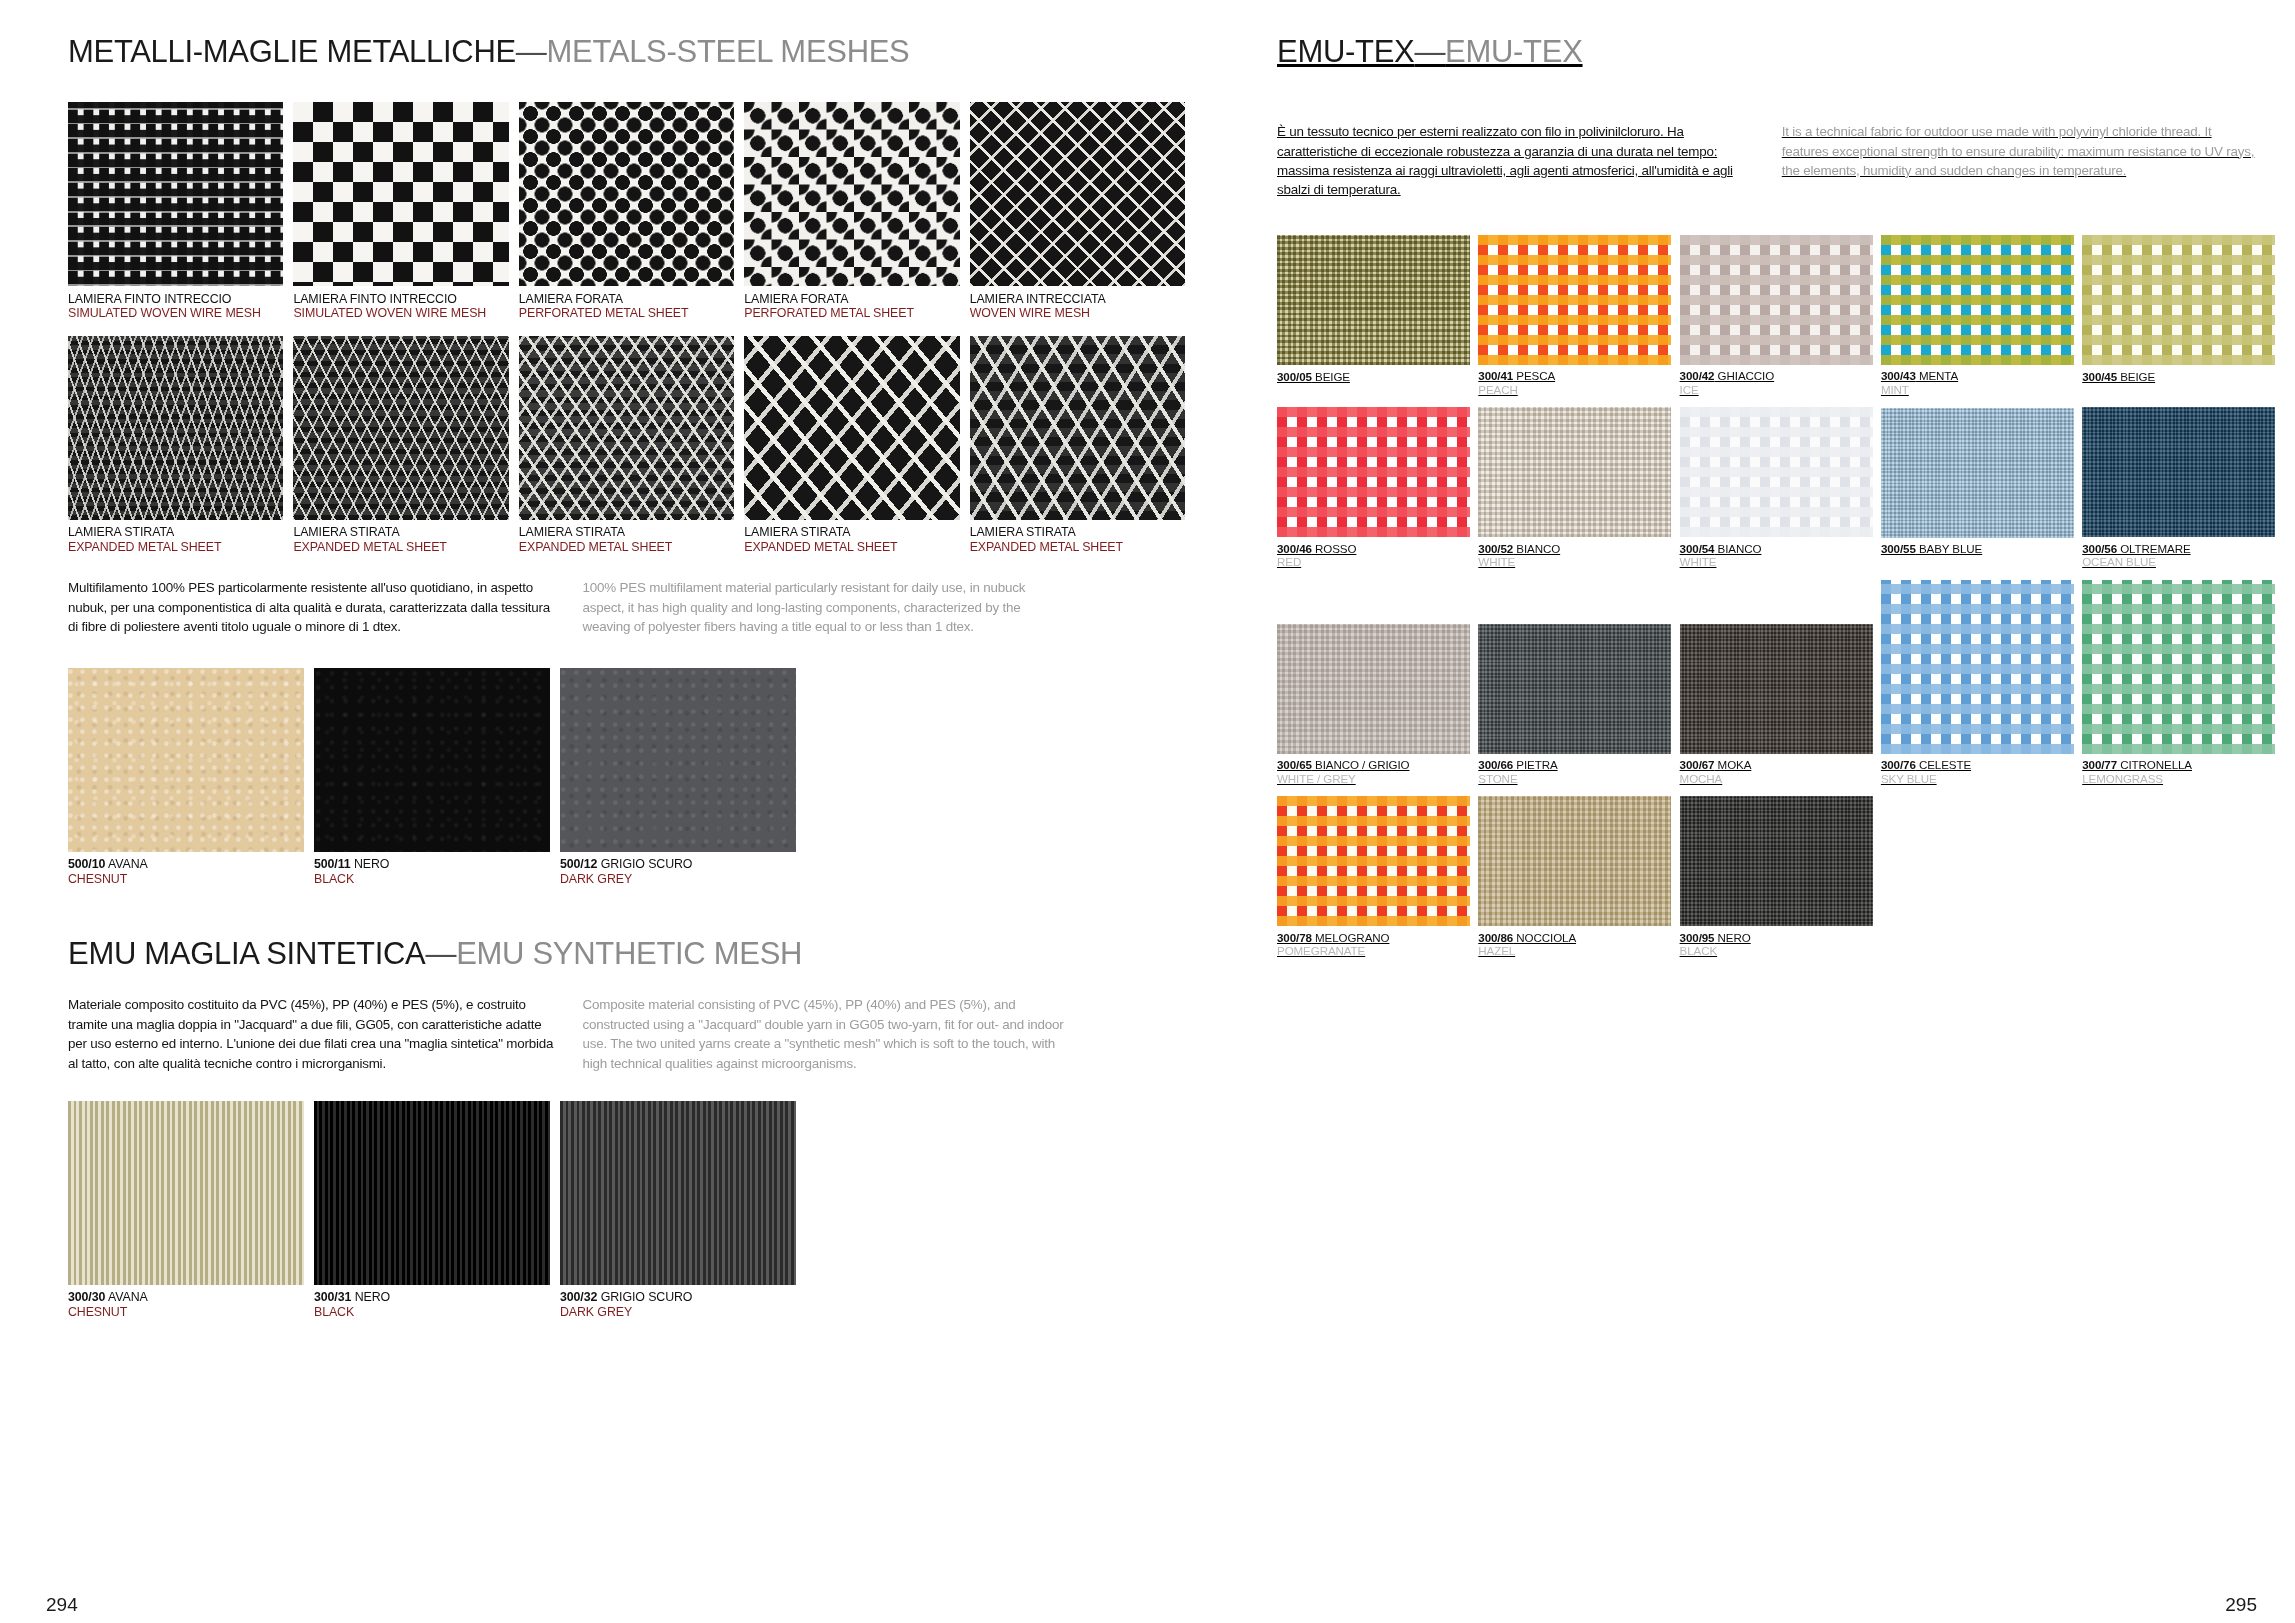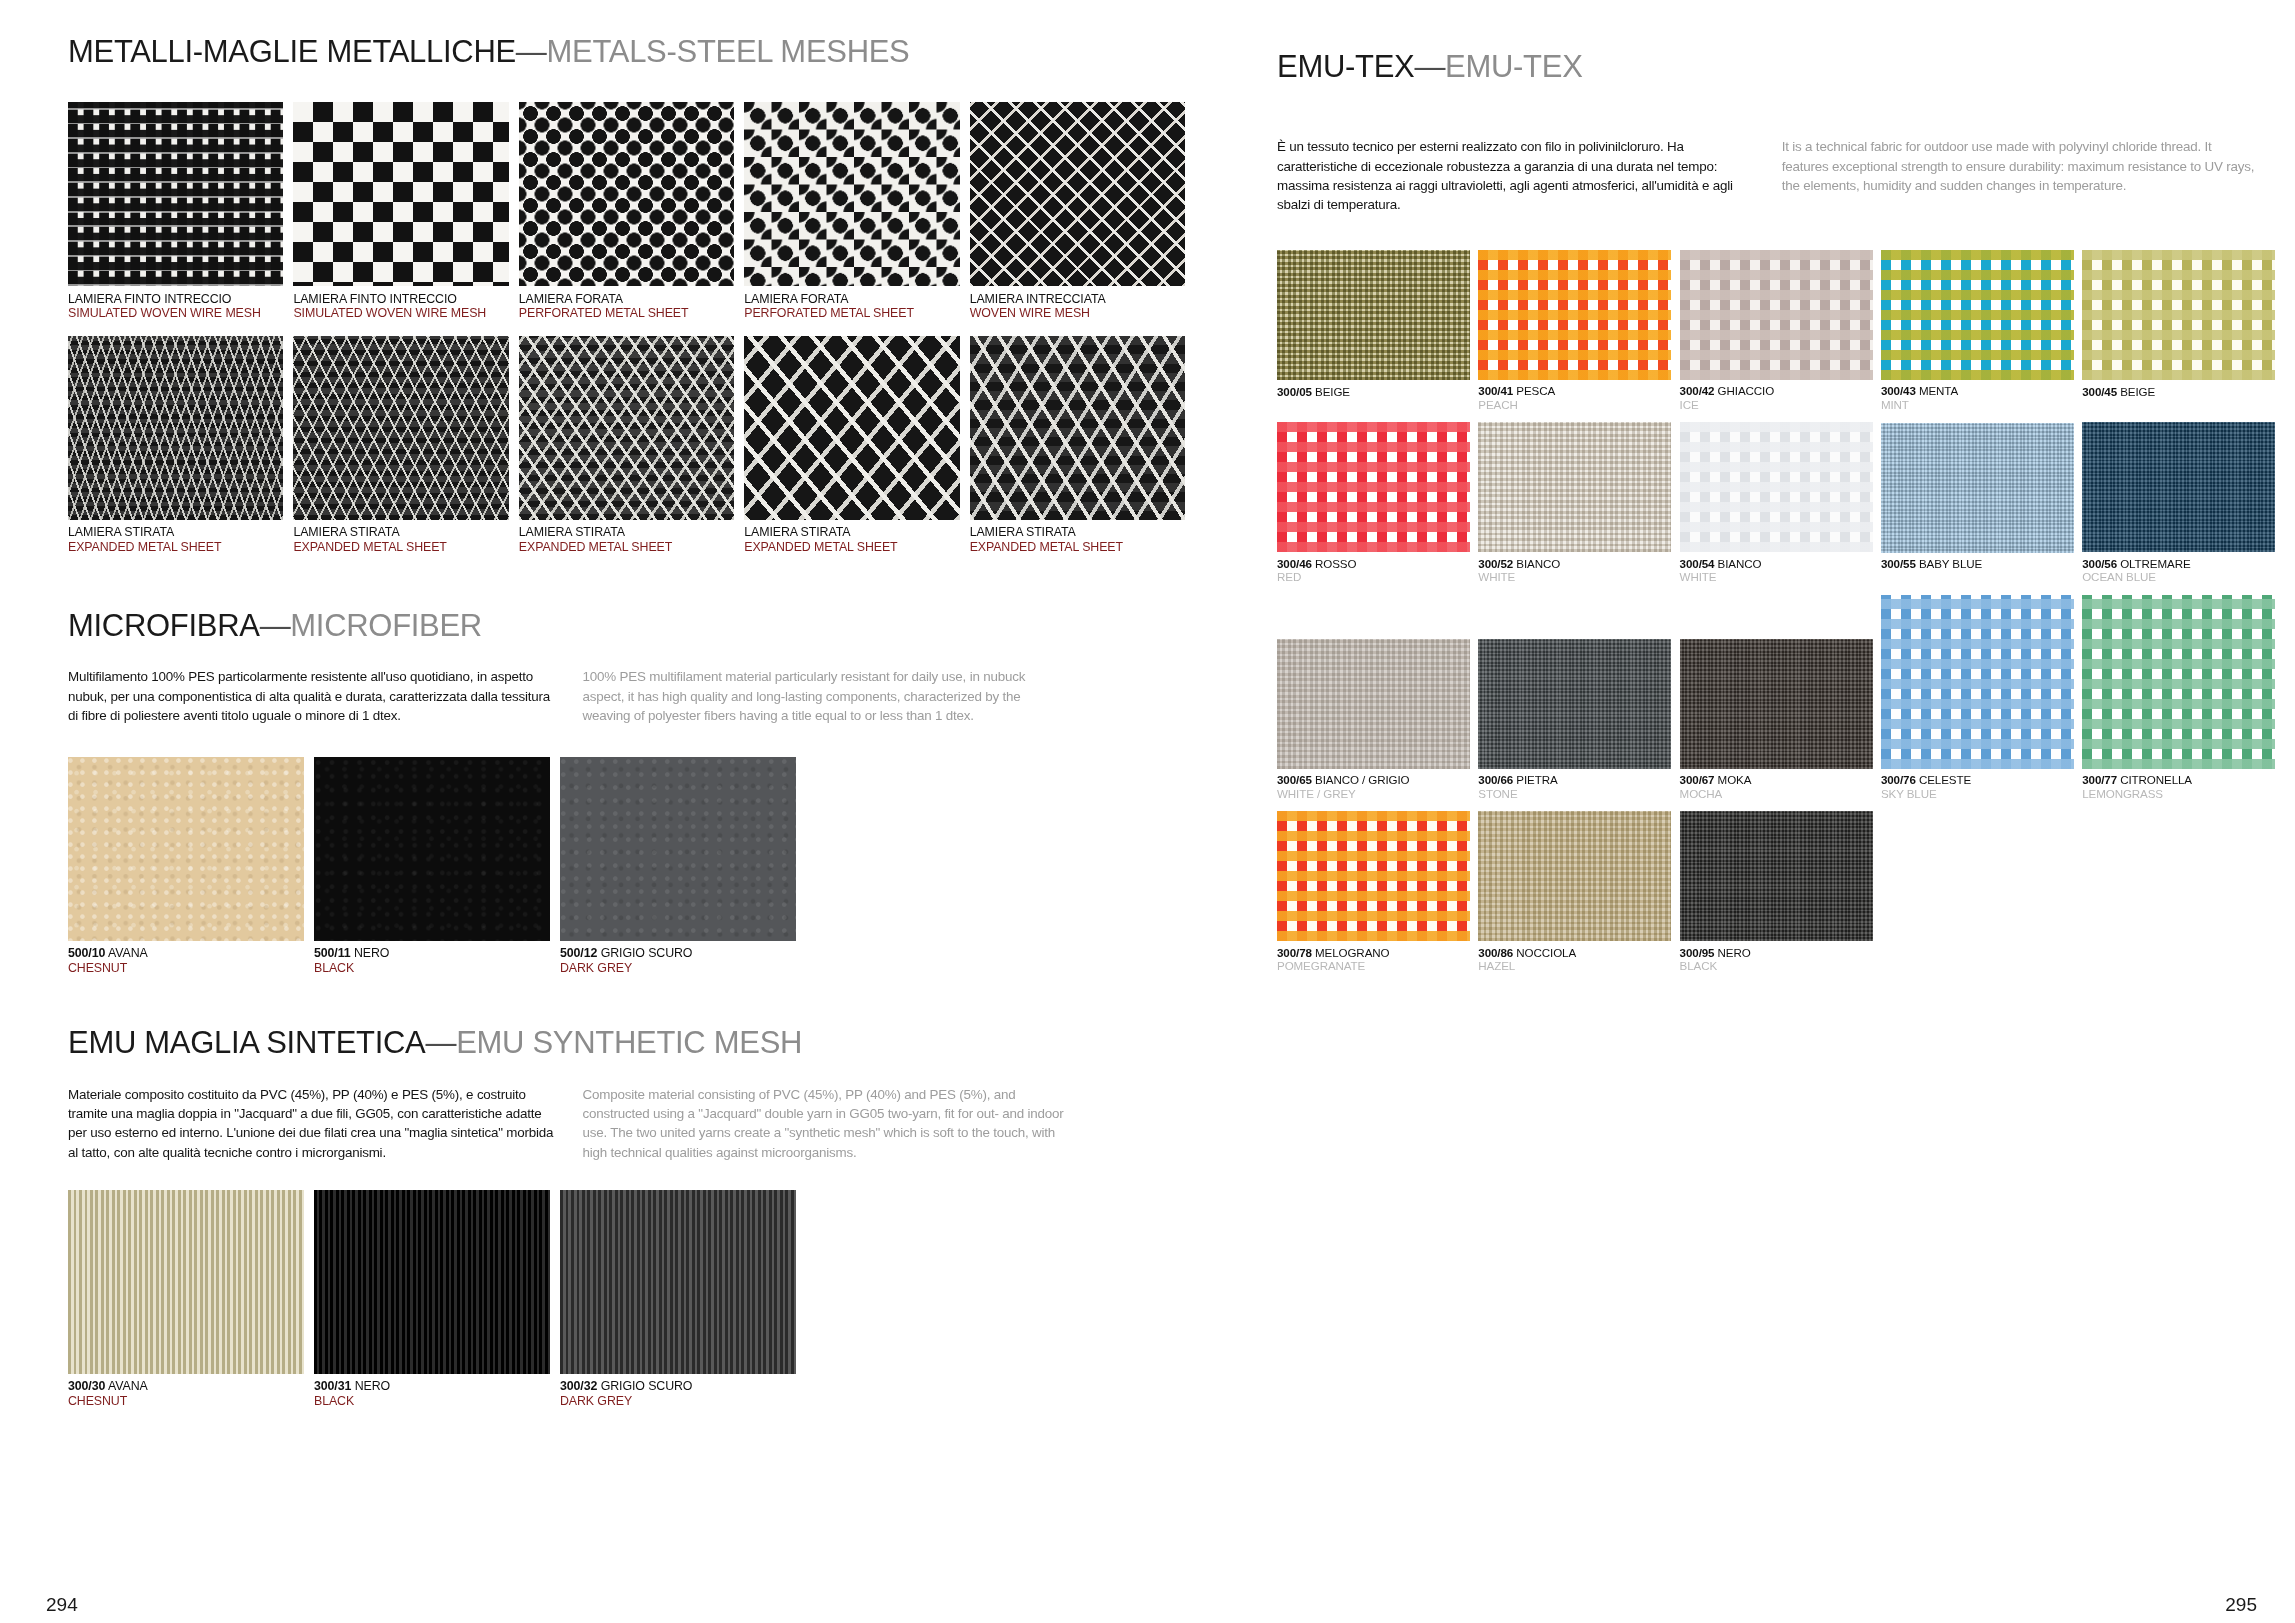--- a/index.html
+++ b/index.html
@@ -4,21 +4,21 @@
 <style>
   * { box-sizing: border-box; margin: 0; padding: 0; }
   html, body {
     width: 2296px; height: 1624px;
     background: #ffffff;
     font-family: "Liberation Sans", sans-serif;
     overflow: hidden;
   }
   .page { position: relative; width: 2296px; height: 1624px; display: flex; }
   .left-page { width: 1231px; position: relative; padding: 35px 46px 0 68px; }
-  .right-page { width: 1065px; position: relative; padding: 50px 37px 0 46px; }
+  .right-page { width: 1065px; position: relative; padding: 35px 37px 0 46px; text-decoration: underline; }
 
   h1.section-title {
     font-size: 31px; font-weight: 400; letter-spacing: -0.3px;
     color: #1a1a1a; white-space: nowrap; line-height: 1.1;
   }
   h1.section-title .en { color: #8c8c8c; }
   h1.section-title .dash { color: #4d4d4d; }
 
   
   .grid { display: flex; gap: 10px; }
@@ -281,23 +281,20 @@
       </div>
       <div class="cell">
         <div class="swatch tex-expanded-e"></div>
         <div class="lbl">
           <div class="it">LAMIERA STIRATA</div>
           <span class="en">EXPANDED METAL SHEET</span>
         </div>
       </div>
     </div>
 
-    <h1 class="section-title" style="margin-top:55px">
-      <span>MICROFIBRA</span><span class="dash">—</span><span class="en">MICROFIBER</span>
-    </h1>
 
     <div class="copy-block" style="margin-top:24px">
       <div class="copy it">Multifilamento 100% PES particolarmente resistente all'uso quotidiano, in aspetto nubuk, per una componentistica di alta qualità e durata, caratterizzata dalla tessitura di fibre di poliestere aventi titolo uguale o minore di 1 dtex.</div>
       <div class="copy en">100% PES multifilament material particularly resistant for daily use, in nubuck aspect, it has high quality and long-lasting components, characterized by the weaving of polyester fibers having a title equal to or less than 1 dtex.</div>
     </div>
 
     <div class="grid" style="margin-top:31px">
       <div class="cell">
         <div class="swatch tex-nubuk"></div>
         <div class="lbl">

